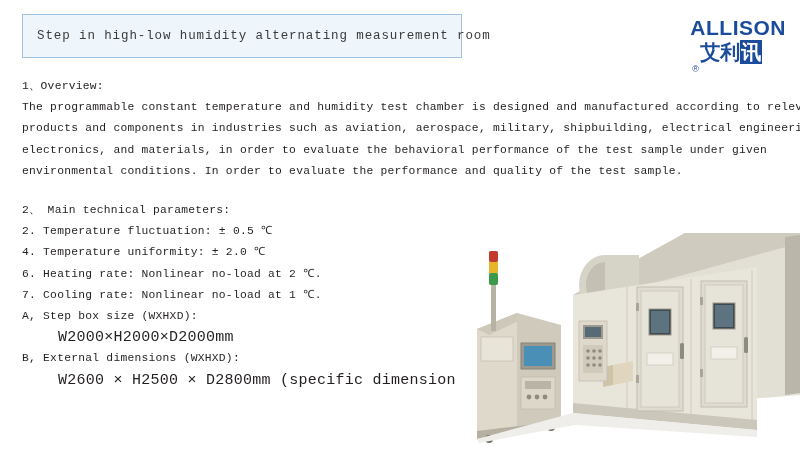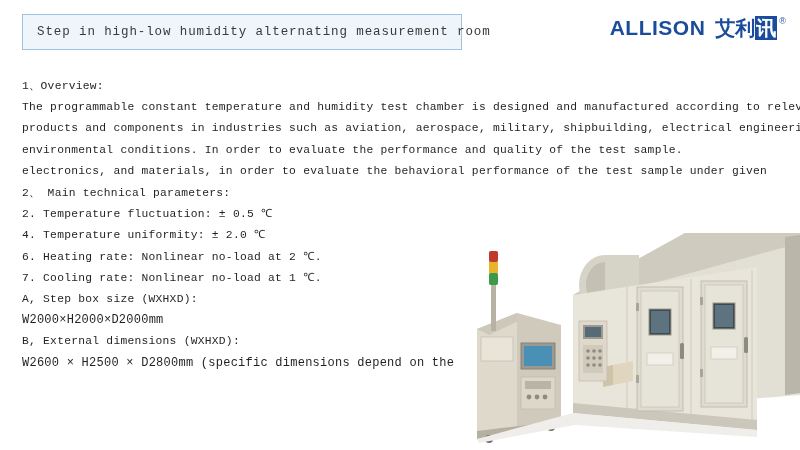--- a/index.html
+++ b/index.html
@@ -18,40 +18,41 @@
 
   
   .header {
     position: absolute;
     left: 0; top: 0;
     width: 800px; height: 72px;
   }
   .title-box {
     position: absolute;
     left: 22px; top: 14px;
-    width: 440px; height: 36px;
+    width: 440px; height: 44px;
     border: 1px solid #9fc3e0;
     background: #eef5fb;
     box-sizing: border-box;
     display: flex;
     align-items: center;
     padding-left: 14px;
   }
   .title-box .title-text {
     font-size: 12.5px;
     letter-spacing: 0.9px;
     color: #3a3a3a;
     white-space: nowrap;
   }
 
   .brand {
     position: absolute;
     right: 14px; top: 16px;
     display: flex;
     align-items: flex-start;
+    flex-direction: column;
   }
   .brand-latin {
     font-family: "Liberation Sans", sans-serif;
     font-weight: bold;
     font-size: 21px;
     letter-spacing: 0.5px;
     color: #1b4c9c;
     line-height: 24px;
   }
   .brand-cjk {
@@ -81,24 +82,25 @@
     left: 22px; top: 76px;
     width: 700px;
   }
   .line {
     font-size: 11.3px;
     line-height: 21.2px;
     letter-spacing: 0.25px;
     white-space: pre;
   }
   .line.small {
-    font-size: 12px;
+    font-size: 15px;
+    margin-left: 36px;
   }
   .line.section {
-    margin-top: 1px;
+    margin-top: 18px;
   }
 
   
   .photo {
     position: absolute;
     left: 455px; top: 225px;
     width: 345px; height: 225px;
     overflow: hidden;
   }
   .photo svg { display: block; }
@@ -117,22 +119,22 @@
     <span class="brand-cjk"><span>艾利</span><span class="accent">讯</span></span>
     <span class="brand-reg">®</span>
   </div>
 
 </div>
 
 <div class="content">
   <div class="line">1、Overview:</div>
   <div class="line">The programmable constant temperature and humidity test chamber is designed and manufactured according to relevant</div>
   <div class="line">products and components in industries such as aviation, aerospace, military, shipbuilding, electrical engineering,</div>
+  <div class="line">electronics, and materials, in order to evaluate the behavioral performance of the test sample under given</div>
   <div class="line">environmental conditions. In order to evaluate the performance and quality of the test sample.</div>
-  <div class="line">electronics, and materials, in order to evaluate the behavioral performance of the test sample under given</div>
   <div class="line section">2、 Main technical parameters:</div>
   <div class="line">2. Temperature fluctuation: ± 0.5 ℃</div>
   <div class="line">4. Temperature uniformity: ± 2.0 ℃</div>
   <div class="line">6. Heating rate: Nonlinear no-load at 2 ℃.</div>
   <div class="line">7. Cooling rate: Nonlinear no-load at 1 ℃.</div>
   <div class="line">A, Step box size (WXHXD):</div>
   <div class="line small">W2000×H2000×D2000mm</div>
   <div class="line">B, External dimensions (WXHXD):</div>
   <div class="line small">W2600 × H2500 × D2800mm (specific dimensions depend on the actual produc</div>
 </div>

